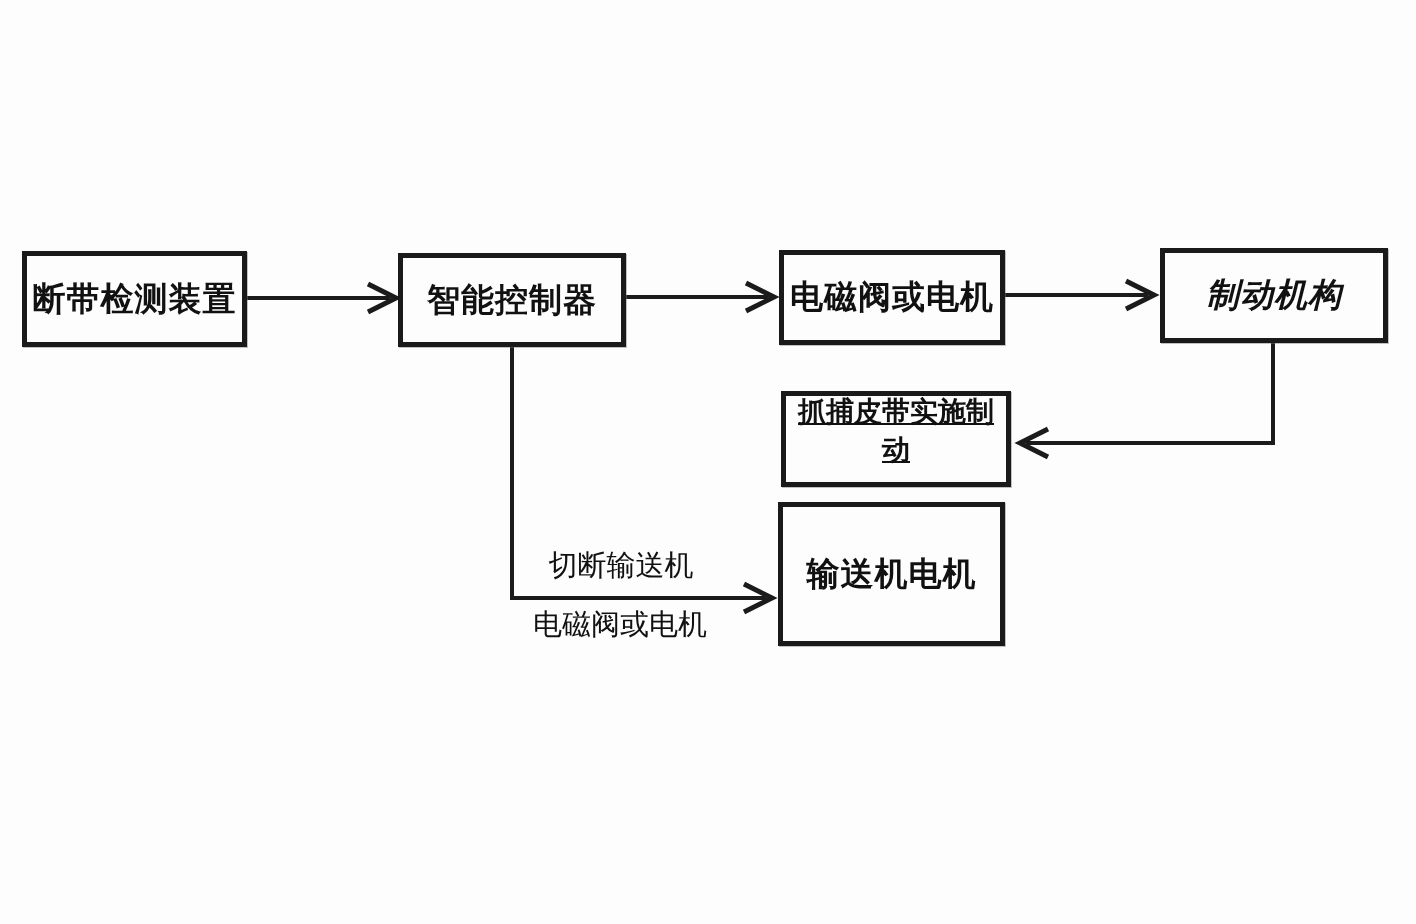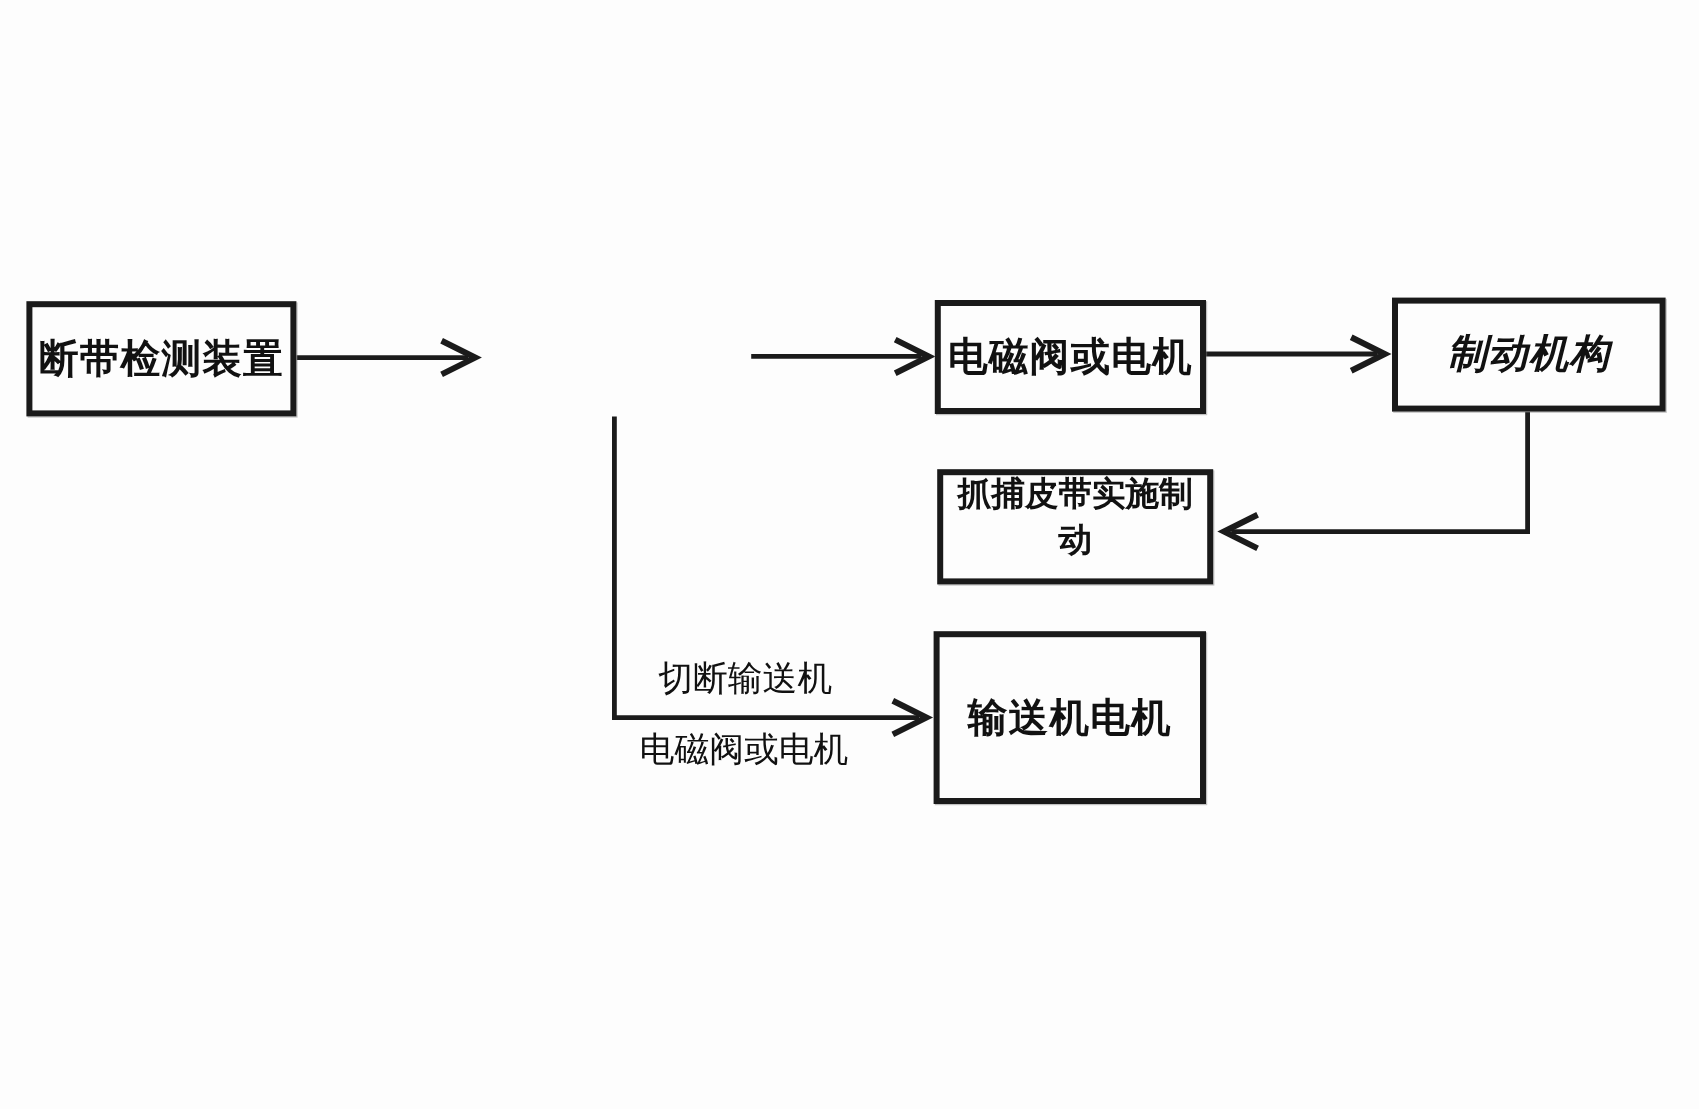--- a/index.html
+++ b/index.html
@@ -46,22 +46,22 @@
     font-size: 33px;
     letter-spacing: 1px;
     text-align: center;
     box-shadow: 1px 1px 0 rgba(120,120,120,0.45);
   }
   .node-1 { left: 22px;   top: 251px; width: 225px; height: 96px; }
   .node-2 { left: 398px;  top: 253px; width: 228px; height: 94px; }
   .node-3 { left: 779px;  top: 250px; width: 226px; height: 95px; align-items: center; }
   .node-4 { left: 1160px; top: 248px; width: 228px; height: 95px; font-style: italic; }
   .node-5 { left: 781px;  top: 391px; width: 230px; height: 96px;
-            font-size: 28px; letter-spacing: 0; padding-bottom: 16px; }
-  .node-6 { left: 778px;  top: 526px; width: 227px; height: 144px; }
+            font-size: 28px; letter-spacing: 0; padding-bottom: 16px; text-decoration: underline; }
+  .node-6 { left: 778px;  top: 502px; width: 227px; height: 144px; }
   .edge-label {
     position: absolute;
     width: 240px;
     color: #111111;
     font-weight: normal;
     font-size: 29px;
     text-align: center;
     white-space: nowrap;
   }
   .edge-label-1 { left: 501px; top: 546px; }
@@ -87,20 +87,23 @@
     <polyline class="edge-head" points="1048,429 1020,443 1048,457"></polyline>
 
     <polyline class="edge-line" points="512,347 512,598 766,598"></polyline>
     <polyline class="edge-head" points="744,584 772,598 744,612"></polyline>
   </svg>
 
   <div class="node node-1">
     <span>断带检测装置</span>
   </div>
 
+  <div class="node node-2">
+    <span>智能控制器</span>
+  </div>
 
   <div class="node node-3">
     <span>电磁阀或电机</span>
   </div>
 
   <div class="node node-4">
     <span>制动机构</span>
   </div>
 
   <div class="node node-5">

